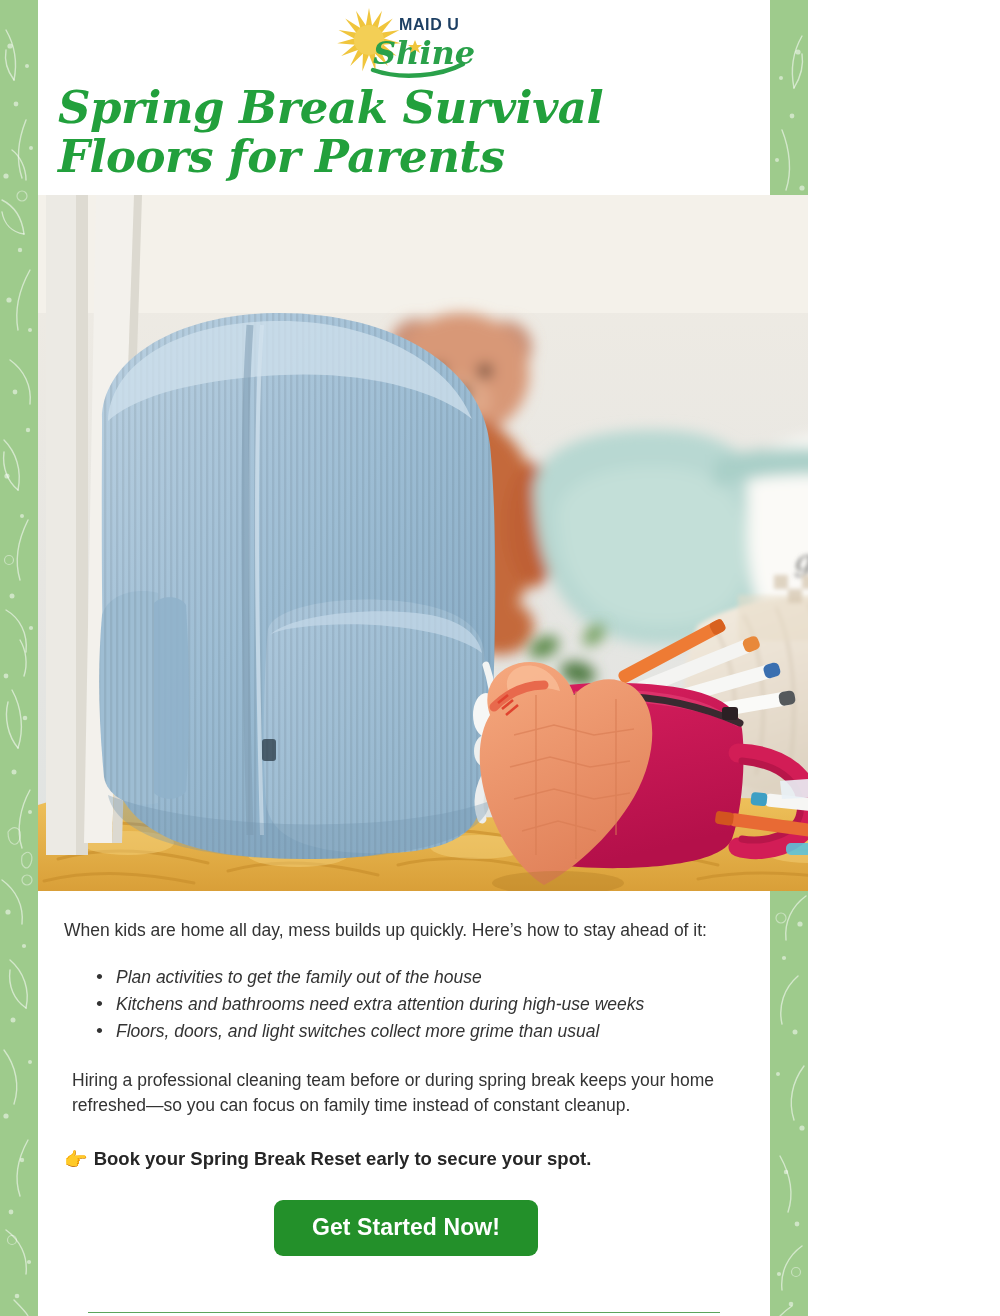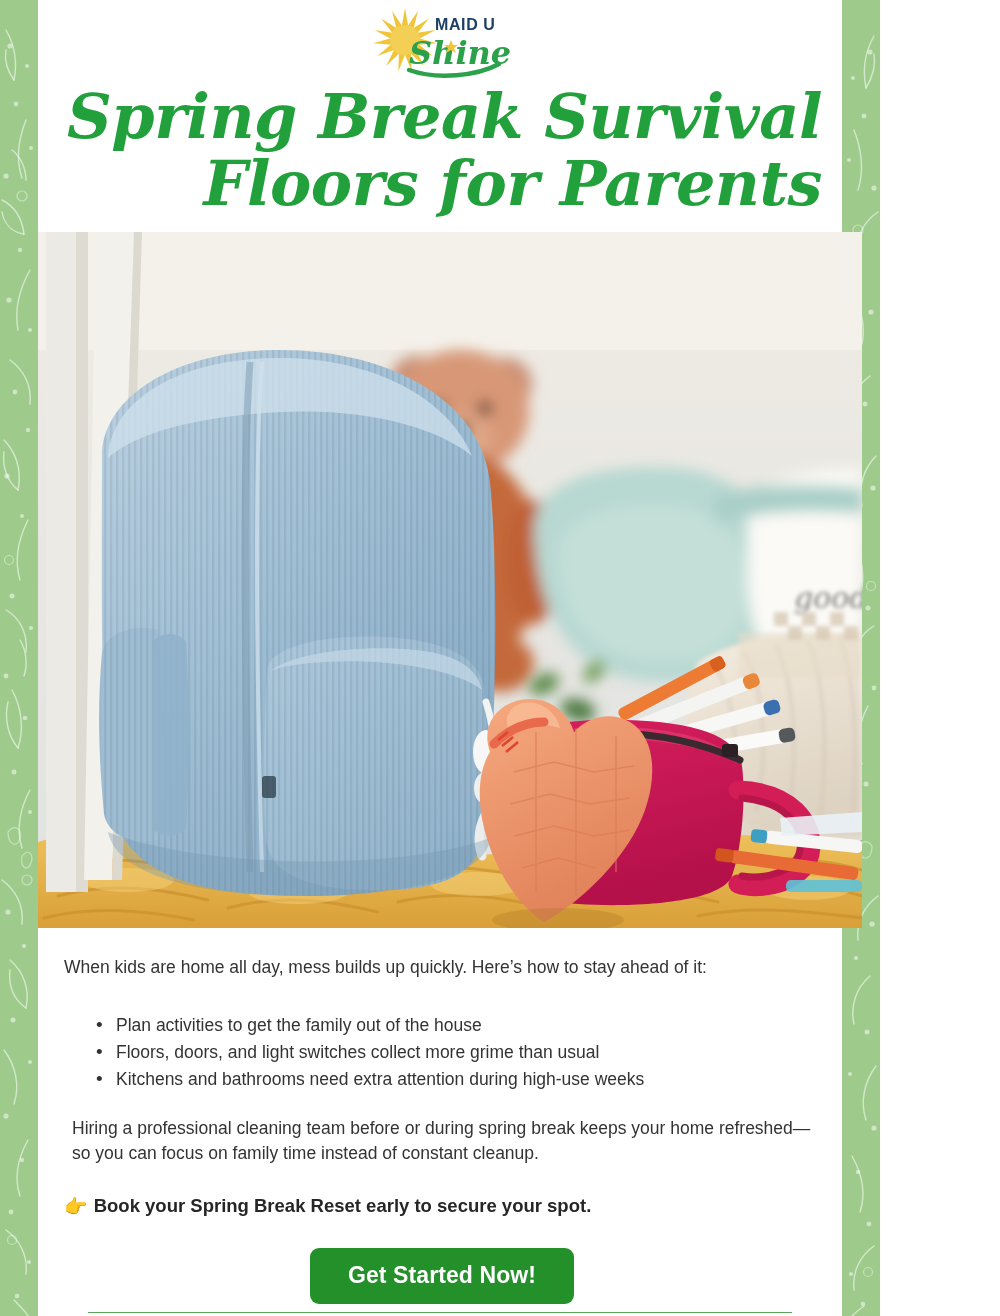--- a/index.html
+++ b/index.html
@@ -11,21 +11,21 @@
     width: 1000px;
     height: 1316px;
     font-family: "Liberation Sans", sans-serif;
     overflow: hidden;
     position: relative;
   }
 
   
   .page {
     position: relative;
-    width: 880px;
+    width: 808px;
     height: 1316px;
     background: #84cc16;
     overflow: hidden;
   }
 
   
   .side-strip {
     position: absolute;
     top: 0;
     bottom: 0;
@@ -56,26 +56,26 @@
   .logo {
     position: relative;
     width: 150px;
     height: 78px;
   }
   .logo svg { display: block; }
 
   
   .headline {
     margin: 2px 0 0 0;
-    text-align: right;
+    text-align: left;
     color: #22a03c;
     font-family: "DejaVu Serif", serif;
     font-style: italic;
     font-weight: bold;
-    font-size: 62px;
+    font-size: 45px;
     line-height: 1.08;
     letter-spacing: -0.5px;
     padding: 0 20px;
   }
 
   
   .hero {
     margin: 14px auto 0 auto;
     width: 824px;
     height: 696px;
@@ -90,23 +90,24 @@
     padding: 0 22px 0 26px;
     color: #333333;
     font-size: 17.5px;
     line-height: 1.5;
   }
   .intro {
     margin: 26px 0 12px 0;
     color: #333333;
   }
   ul.tips {
-    margin: 33px 0 0 0;
+    margin: 22px 0 0 0;
     padding-left: 52px;
     list-style: none;
+    font-style: italic;
   }
   ul.tips li {
     position: relative;
     margin: 0 0 2px 0;
     line-height: 1.42;
   }
   ul.tips li::before {
     content: "•";
     position: absolute;
     left: -20px;
@@ -634,22 +635,22 @@
         <rect width="824" height="696" fill="none"></rect>
       </svg>
     </div>
 
     <div class="body-block">
 
       <p class="intro">When kids are home all day, mess builds up quickly. Here’s how to stay ahead of it:</p>
 
       <ul class="tips">
         <li>Plan activities to get the family out of the house</li>
+        <li>Kitchens and bathrooms need extra attention during high-use weeks</li>
         <li>Floors, doors, and light switches collect more grime than usual</li>
-        <li>Kitchens and bathrooms need extra attention during high-use weeks</li>
       </ul>
 
       <p class="closing">Hiring a professional cleaning team before or during spring break keeps your home refreshed—so you can focus on family time instead of constant cleanup.</p>
 
       <p class="cta-line">
         <span class="hand">👉</span><span>Book your Spring Break Reset early to secure your spot.</span>
       </p>
 
       <div class="btn-row">
         <button class="cta-button">Get Started Now!</button>

